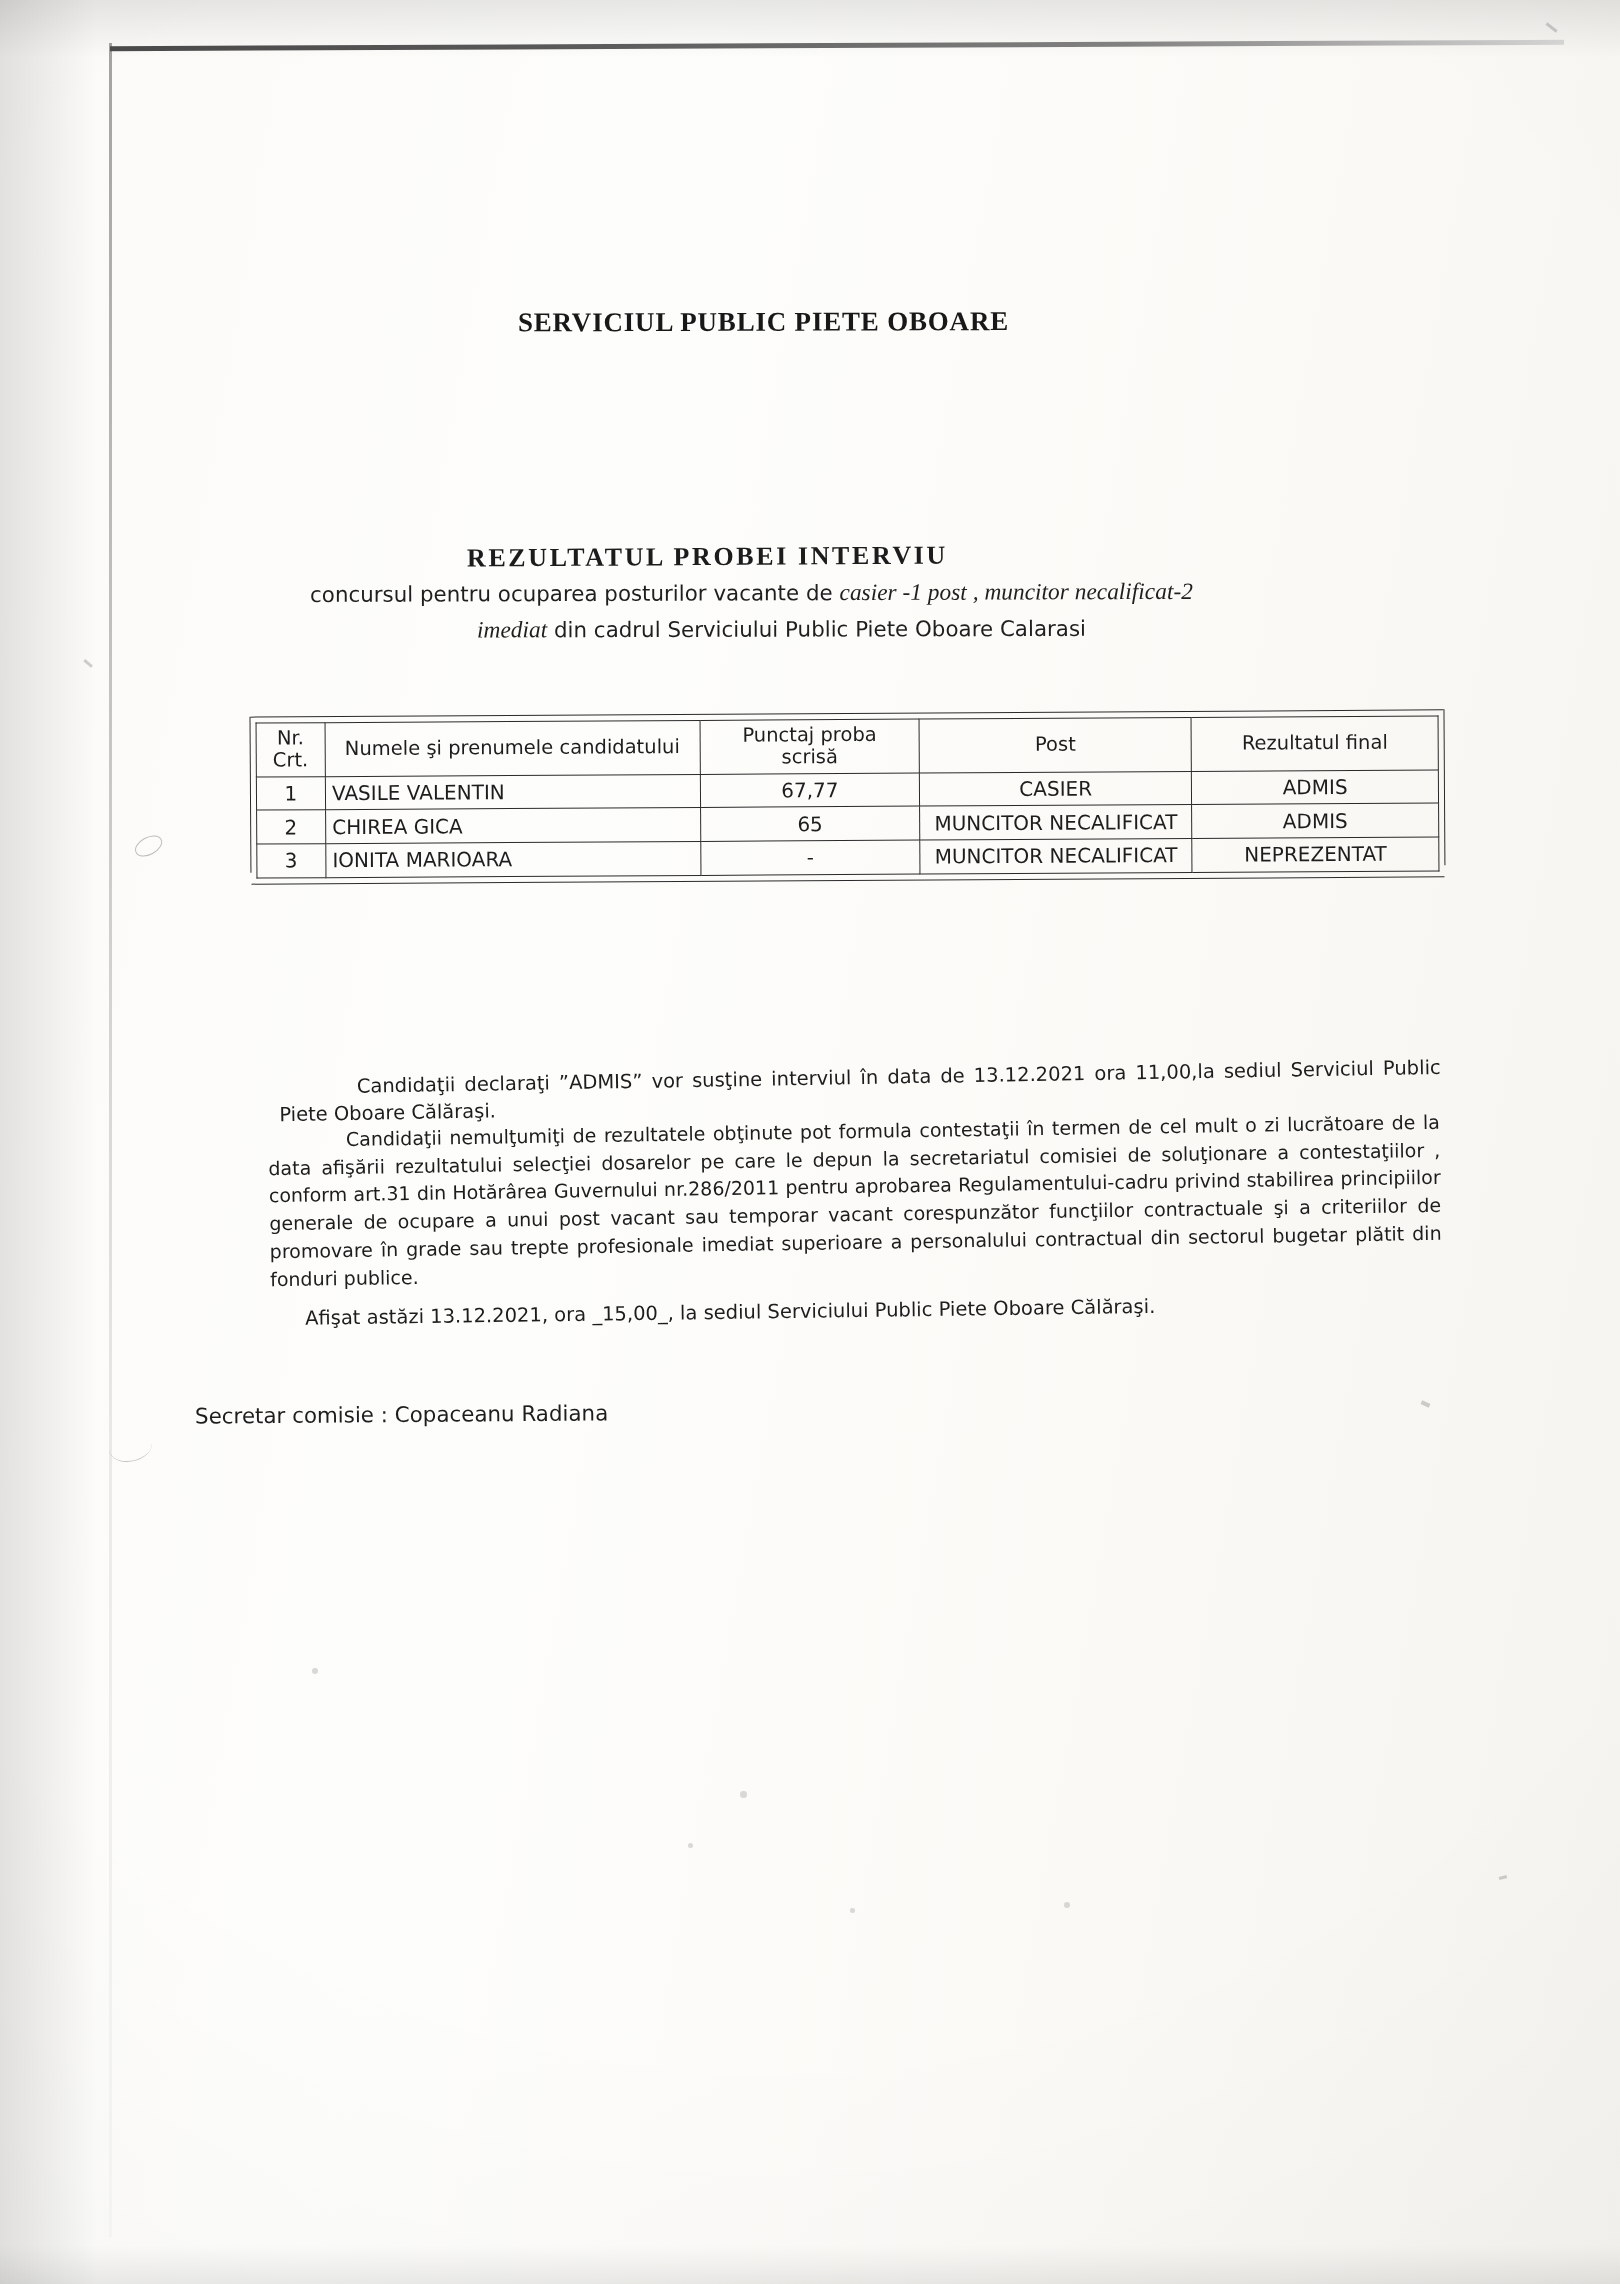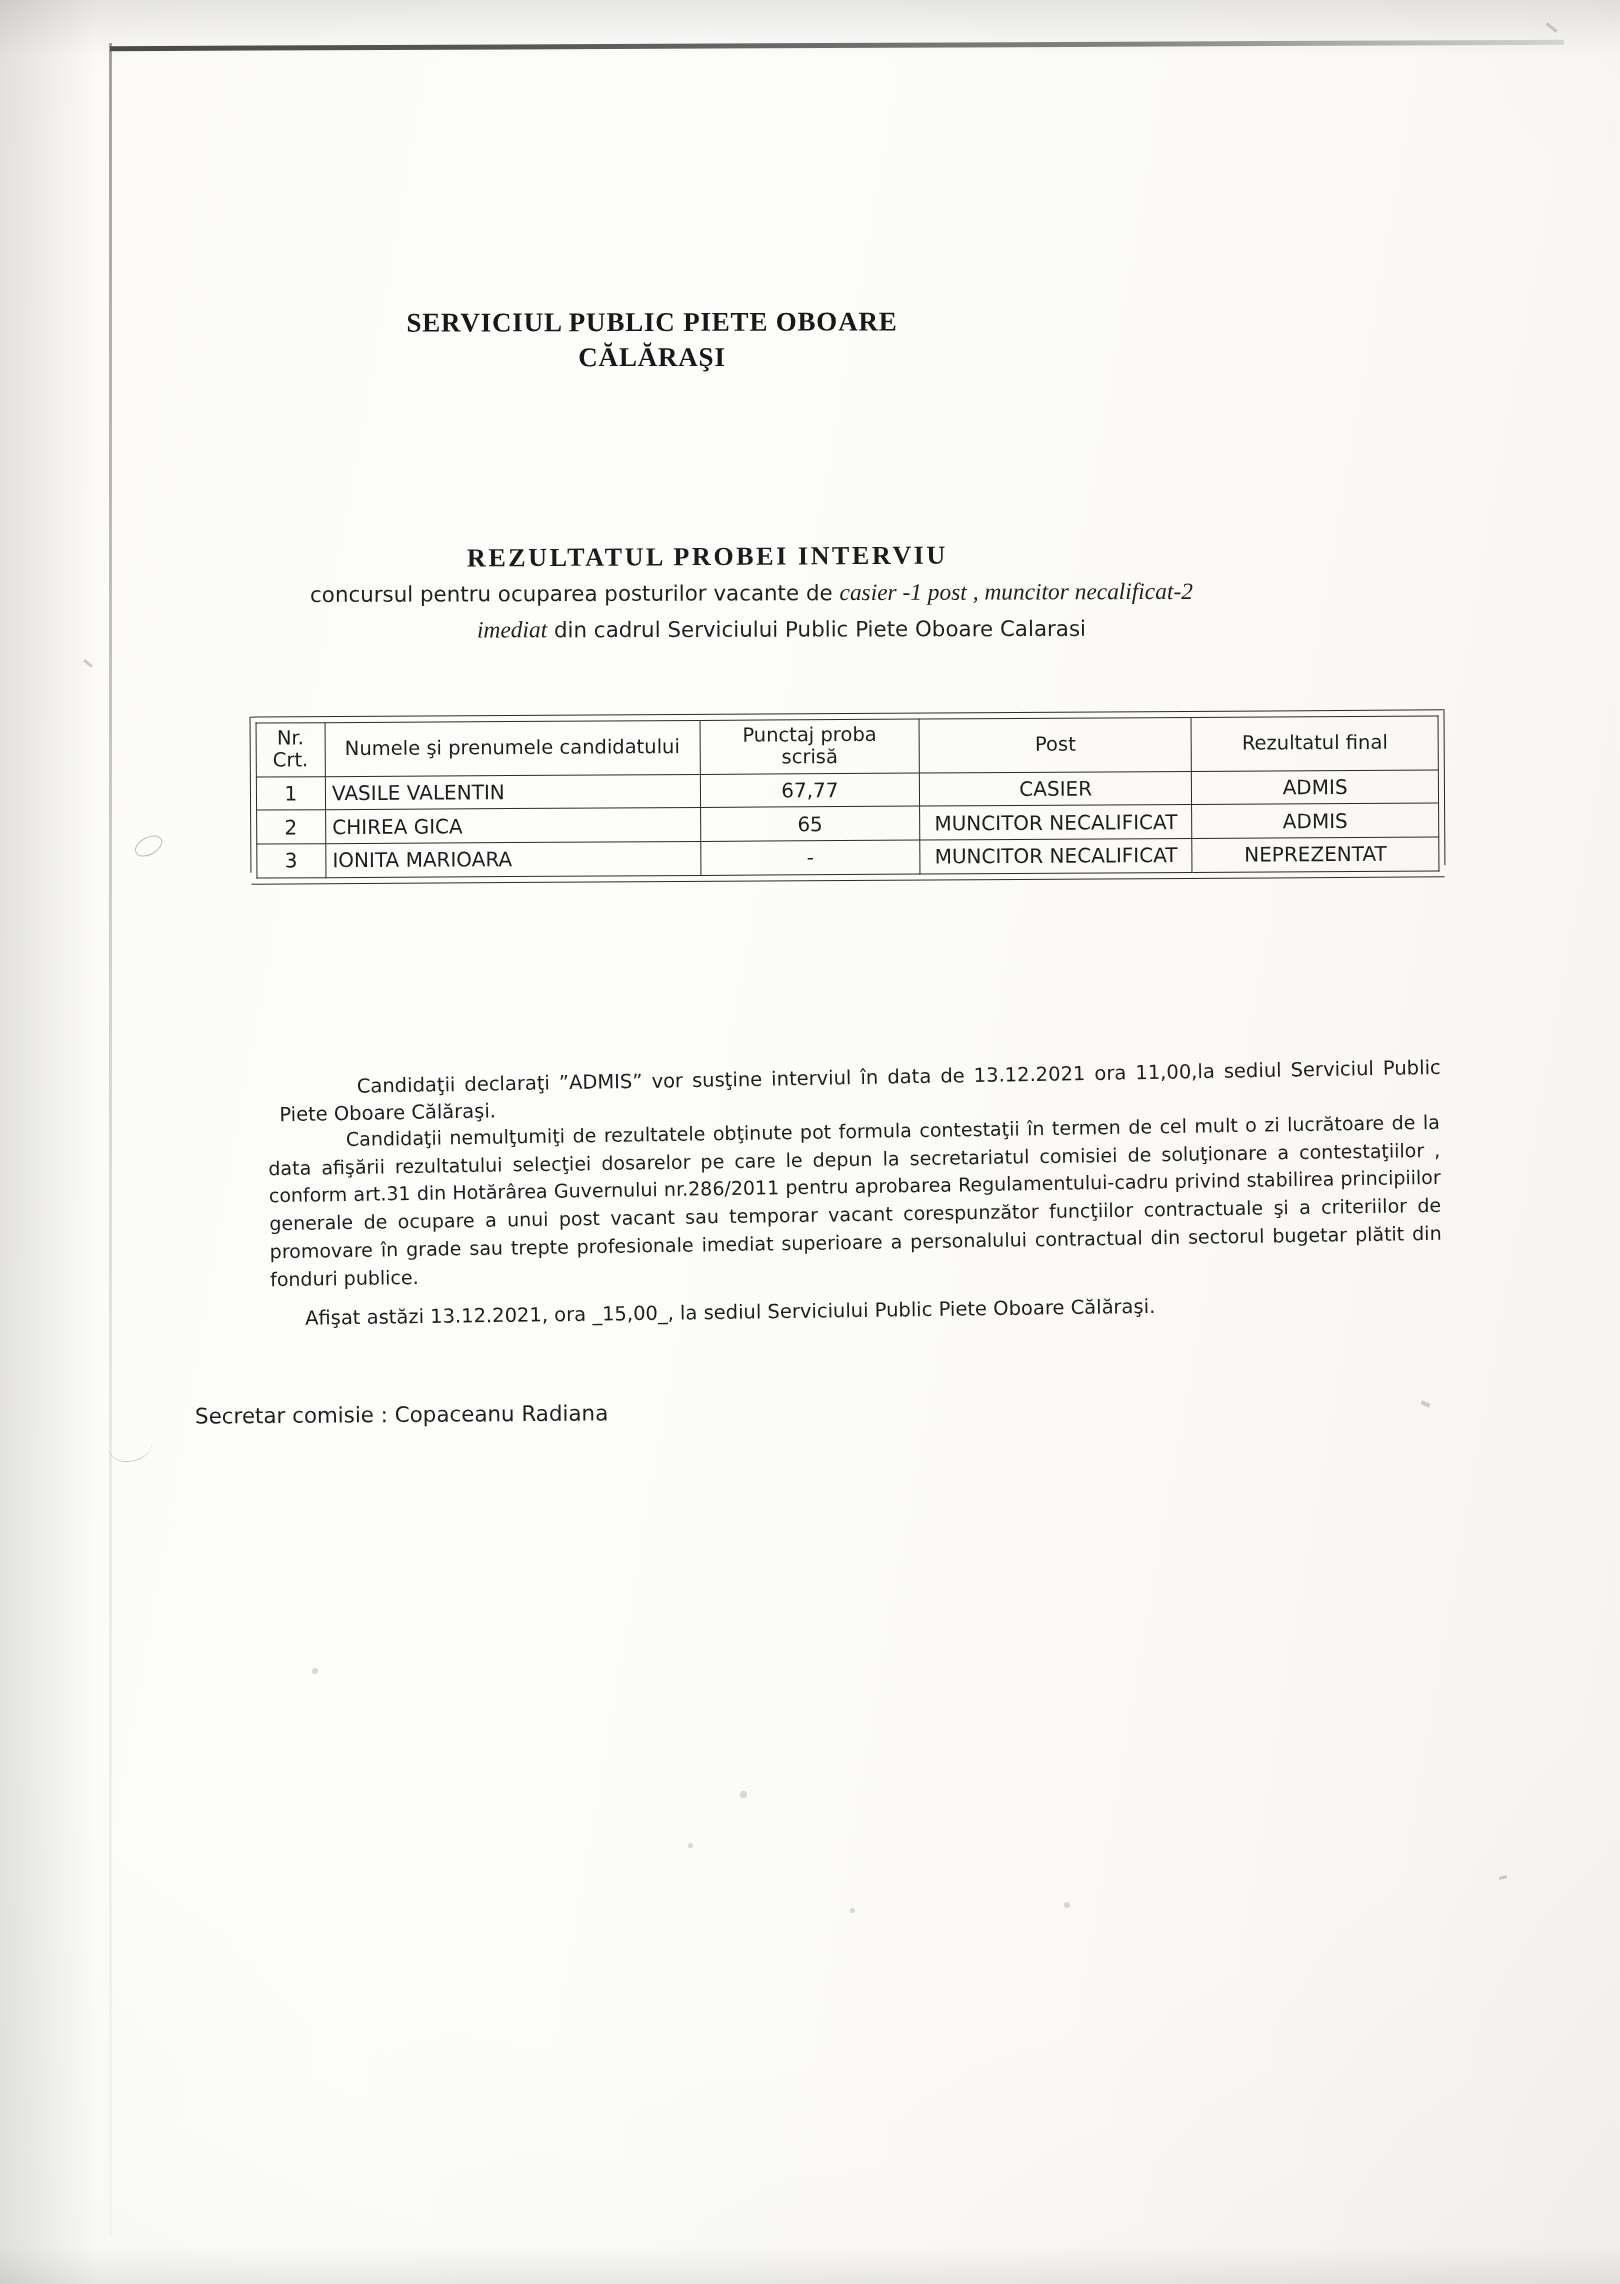--- a/index.html
+++ b/index.html
@@ -75,21 +75,21 @@
     width: 1620px;
     height: 2284px;
   }
 
   
   .header {
     position: absolute;
     left: 295px;
     top: 305px;
     width: 714px;
-    text-align: center;
+    text-align: right;
     color: #181818;
   }
   .header div {
     font-family: "Liberation Serif", serif;
     font-weight: bold;
     font-size: 27px;
     letter-spacing: 0.8px;
     line-height: 1.28;
     white-space: nowrap;
   }
@@ -302,21 +302,20 @@
   <div class="edge-dark-top"></div>
   <div class="edge-dark-left"></div>
   <div class="edge-dark-bottom"></div>
   <div class="scan-line-top"></div>
   <div class="scan-line-left"></div>
 
   <div class="content">
 
     <div class="header">
       <div class="h1">SERVICIUL PUBLIC PIETE OBOARE</div>
-      <div class="h2">CĂLĂRAŞI</div>
     </div>
 
     <div class="title-main">REZULTATUL  PROBEI INTERVIU</div>
 
     <div class="title-sub1">
       <span>concursul pentru ocuparea posturilor vacante de </span><span class="it">casier -1 post , muncitor necalificat-2</span>
     </div>
 
     <div class="title-sub2">
       <span class="it">imediat</span><span> din cadrul Serviciului Public Piete Oboare Calarasi</span>

